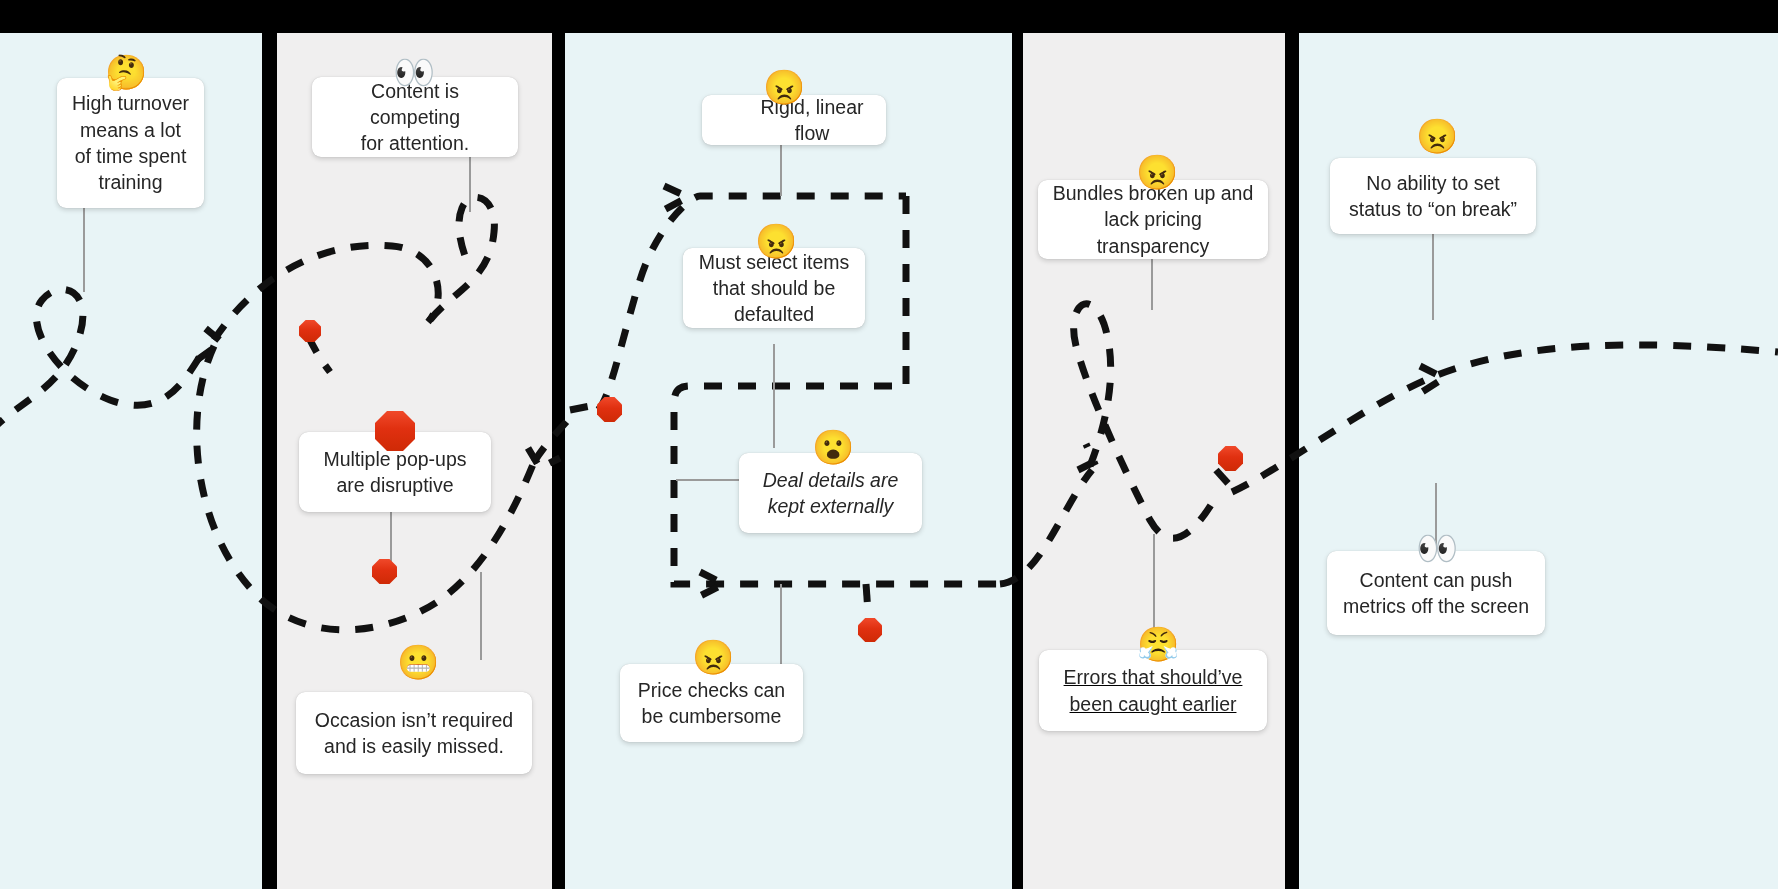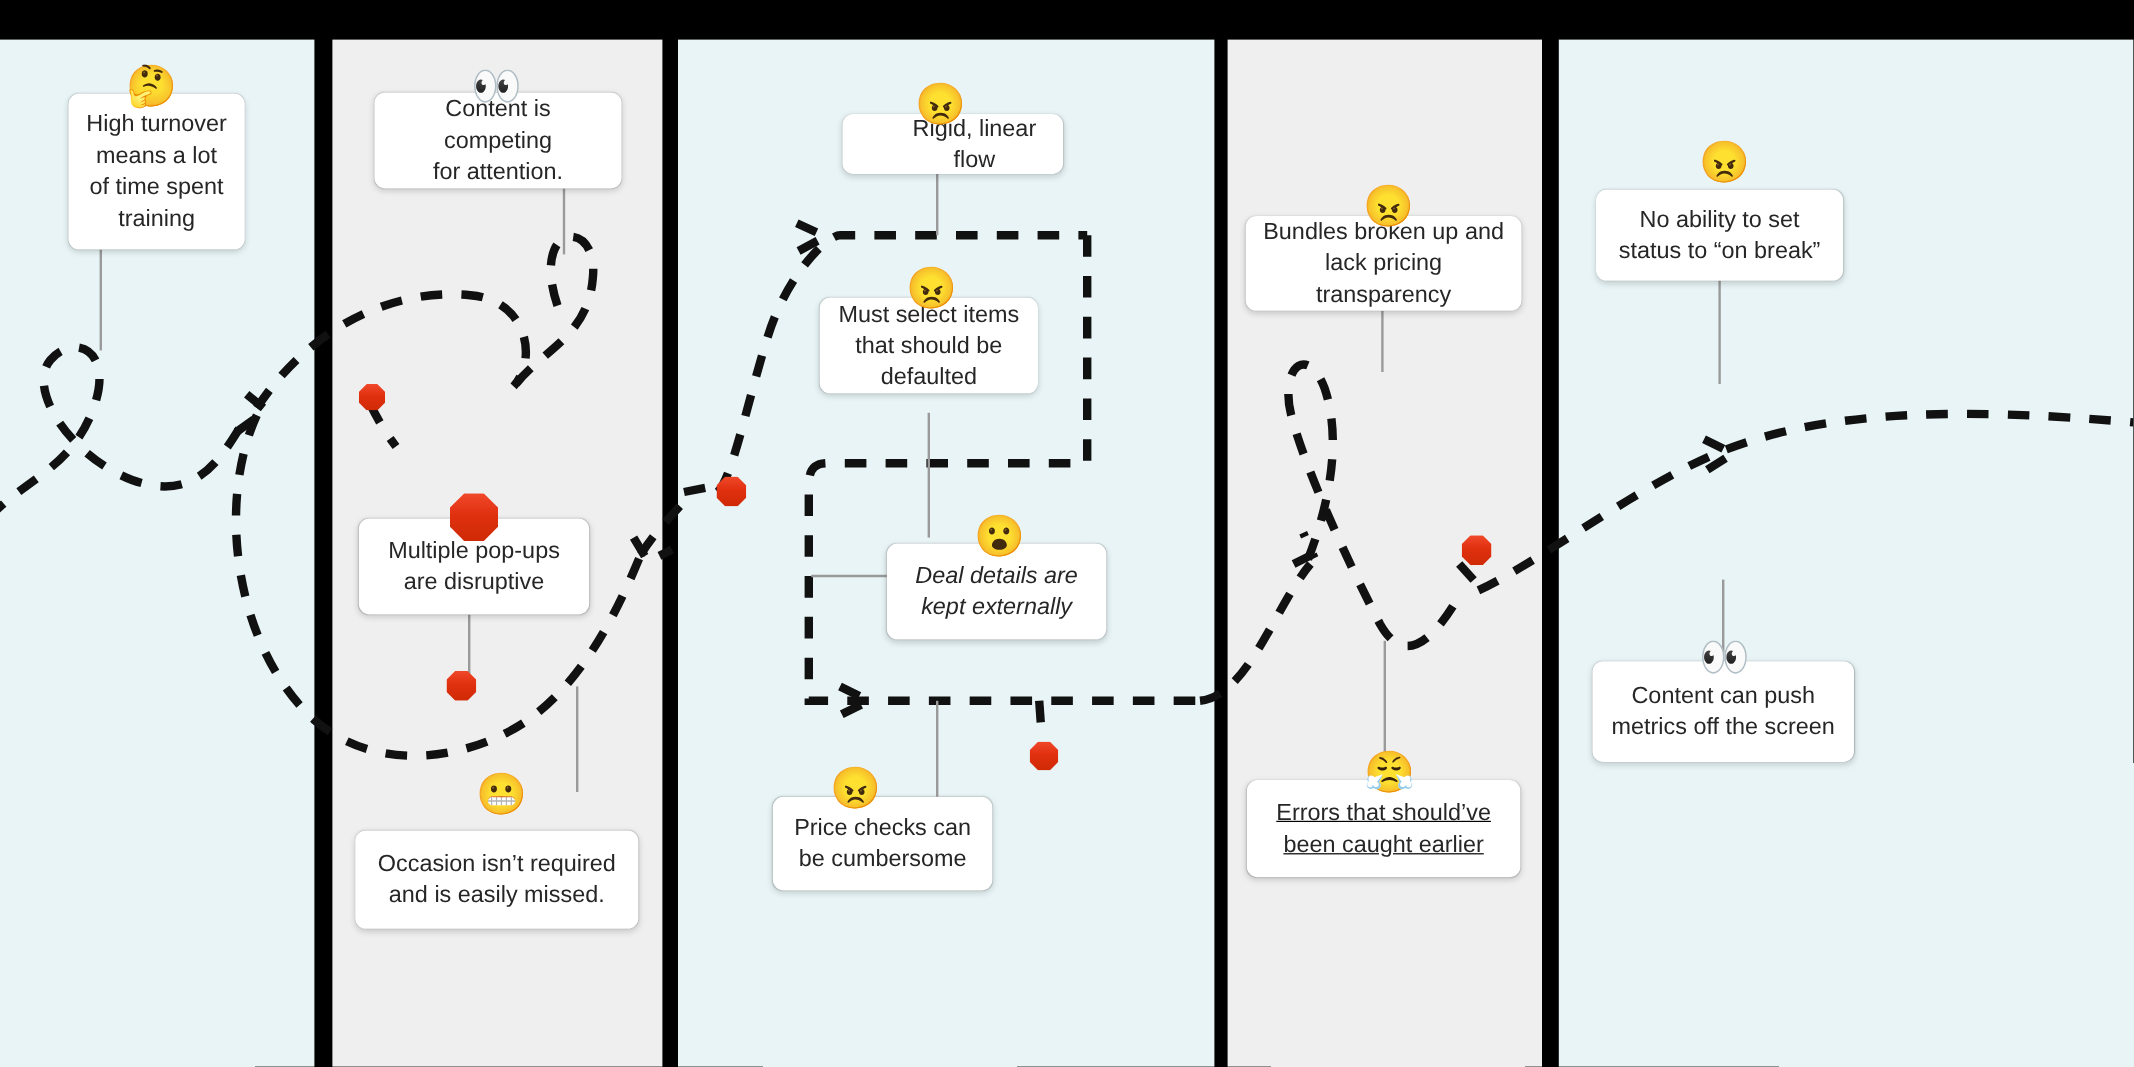--- a/index.html
+++ b/index.html
@@ -167,21 +167,21 @@
         <div class="card-text">Must select items
 that should be
 defaulted</div>
       </div>
       <div class="emoji" style="left: 812px; top: 430px;">😮</div>
       <div class="card" style="left: 739px; top: 453px; width: 183px; height: 80px; font-style: italic;">
         <div class="card-text">Deal details are
 kept externally</div>
       </div>
       <div class="emoji" style="left: 692px; top: 640px;">😠</div>
-      <div class="card" style="left: 644px; top: 664px; width: 183px; height: 78px;">
+      <div class="card" style="left: 620px; top: 664px; width: 183px; height: 78px;">
         <div class="card-text">Price checks can
 be cumbersome</div>
       </div>
       <div class="emoji" style="left: 1136px; top: 155px;">😠</div>
       <div class="card" style="left: 1038px; top: 180px; width: 230px; height: 79px;">
         <div class="card-text">Bundles broken up and
 lack pricing transparency</div>
       </div>
       <div class="emoji" style="left: 1137px; top: 627px;">😤</div>
       <div class="card" style="left: 1039px; top: 650px; width: 228px; height: 81px; text-decoration: underline;">

